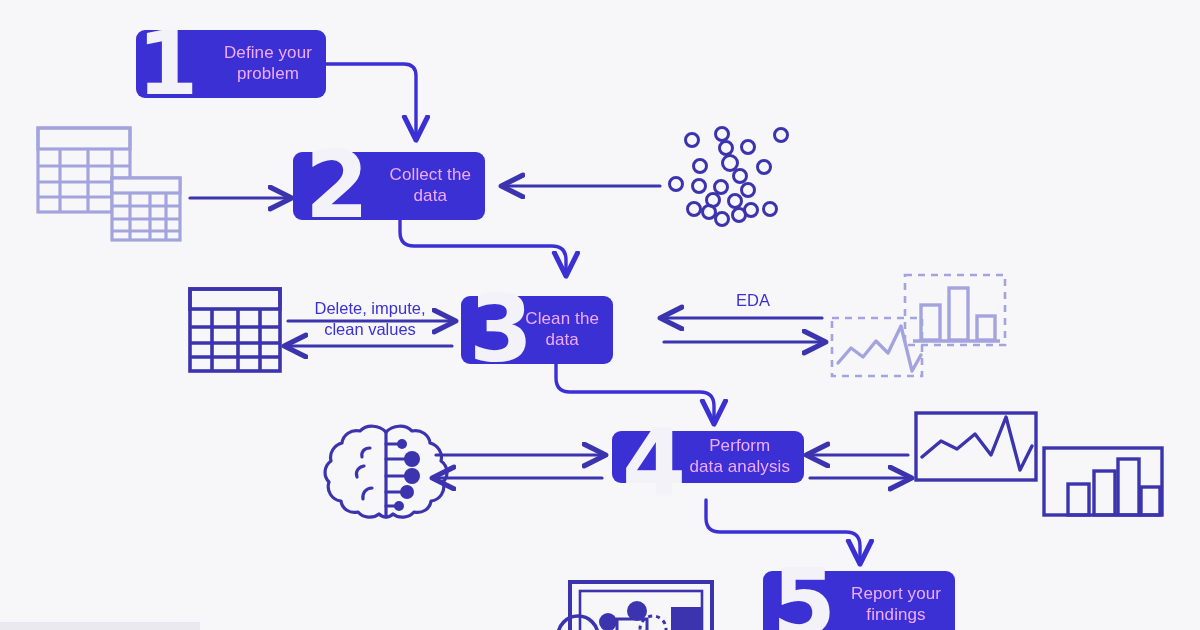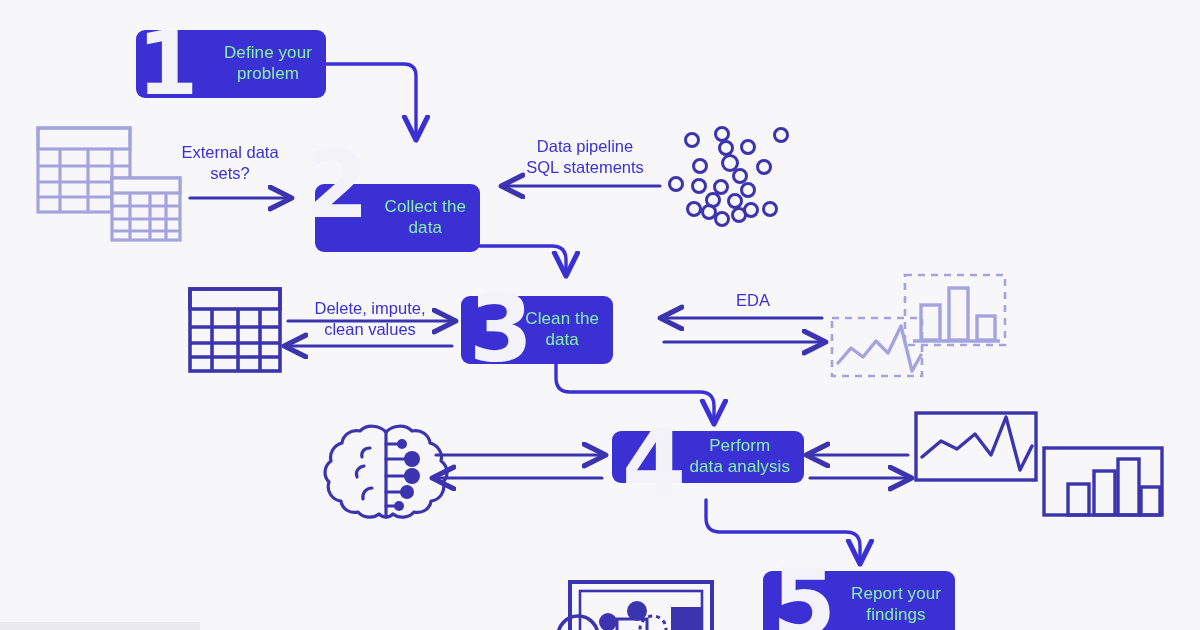--- a/index.html
+++ b/index.html
@@ -34,21 +34,21 @@
     color: #ffffff;
     display: flex;
     align-items: center;
     justify-content: flex-end;
     z-index: 5;
   }
   .step .label {
     text-align: center;
     line-height: 1.22;
     font-size: 17px;
-    color: #86efac;
+    color: #f0abfc;
     padding-right: 14px;
     white-space: pre-line;
     letter-spacing: .1px;
   }
   .bignum {
     position: absolute;
     left: 0;
     top: 50%;
     transform: translateY(-50%);
     font-family: "DejaVu Sans", sans-serif;
@@ -285,45 +285,41 @@
   <div class="bignum" style="left:305px; top:186px; font-size:92px;">2</div>
   <div class="bignum" style="left:469px; top:330px; font-size:92px;">3</div>
   <div class="bignum" style="left:622px; top:464px; font-size:92px;">4</div>
   <div class="bignum" style="left:772px; top:604px; font-size:92px;">5</div>
 
   <div class="step" style="left:136px; top:30px; width:190px; height:68px;">
     <span class="label">Define your
 problem</span>
   </div>
 
-  <div class="step" style="left:315px; top:152px; width:165px; height:68px;margin-top:32px;">
+  <div class="step" style="left:293px; top:152px; width:192px; height:68px;">
     <span class="label">Collect the
 data</span>
   </div>
 
   <div class="step" style="left:461px; top:296px; width:152px; height:68px;">
     <span class="label">Clean the
 data</span>
   </div>
 
   <div class="step" style="left:612px; top:431px; width:192px; height:52px;">
     <span class="label">Perform
 data analysis</span>
   </div>
 
   <div class="step" style="left:763px; top:571px; width:192px; height:68px;">
     <span class="label">Report your
 findings</span>
   </div>
 
-  <div class="conn-label" style="left:152px; top:142px; width:156px;">External data
-sets?</div>
-
-  <div class="conn-label" style="left:496px; top:136px; width:178px;">Data pipeline
-SQL statements</div>
+
 
   <div class="conn-label" style="left:287px; top:270px; width:166px;margin-top:28px;">Delete, impute,
 clean values</div>
 
   <div class="conn-label" style="left:695px; top:290px; width:116px;">EDA</div>
 
   <div class="footer-strip"></div>
 </div>
 
 </body></html>

